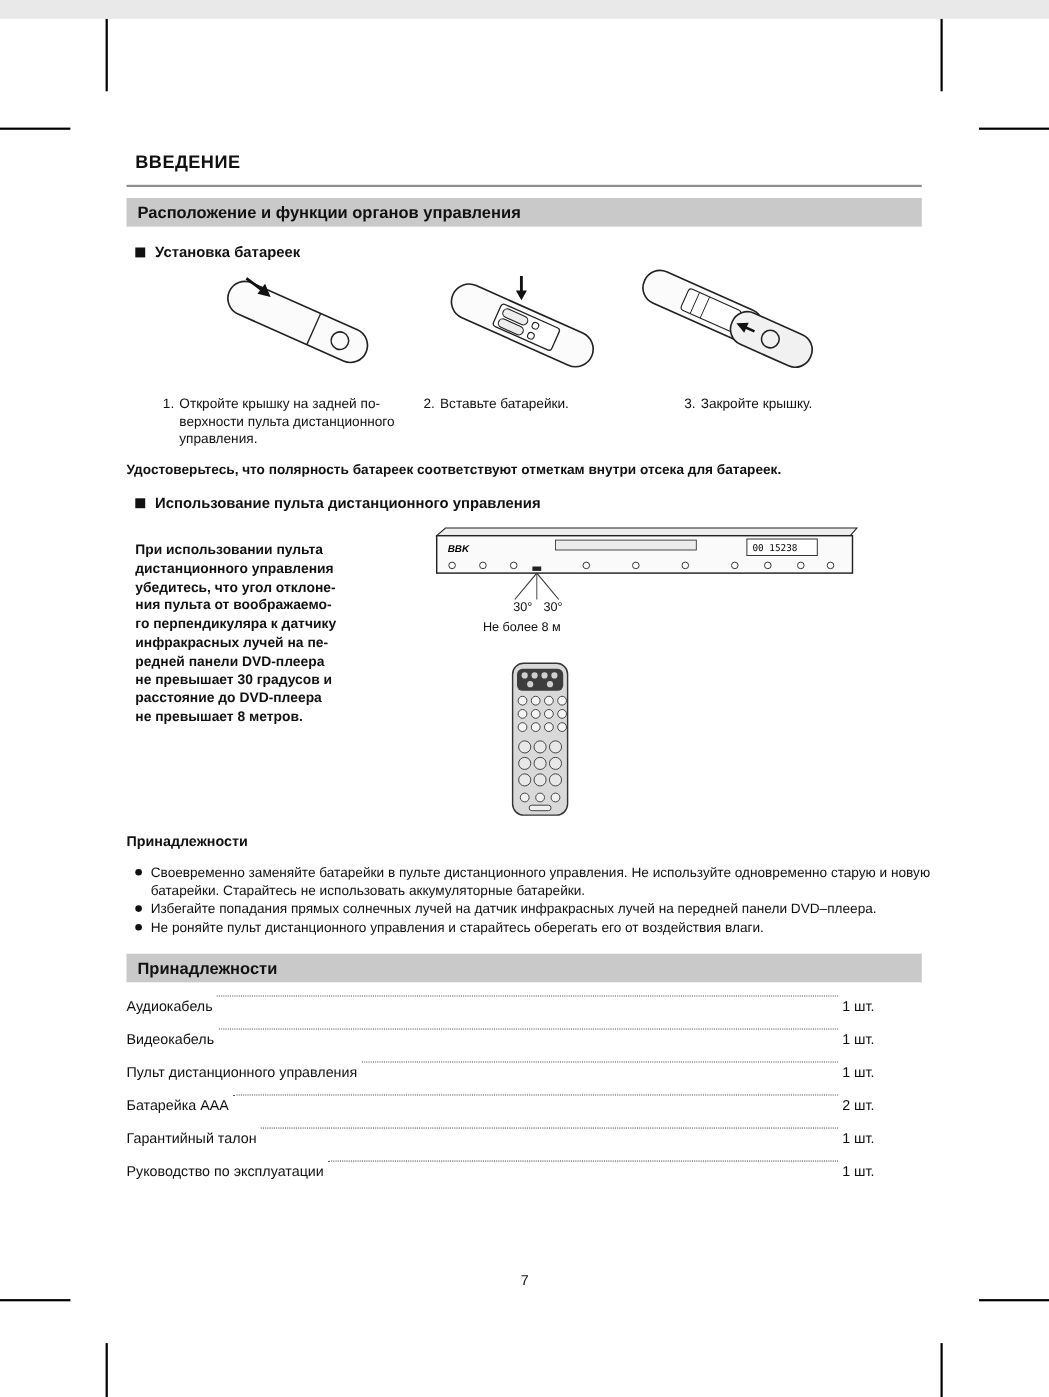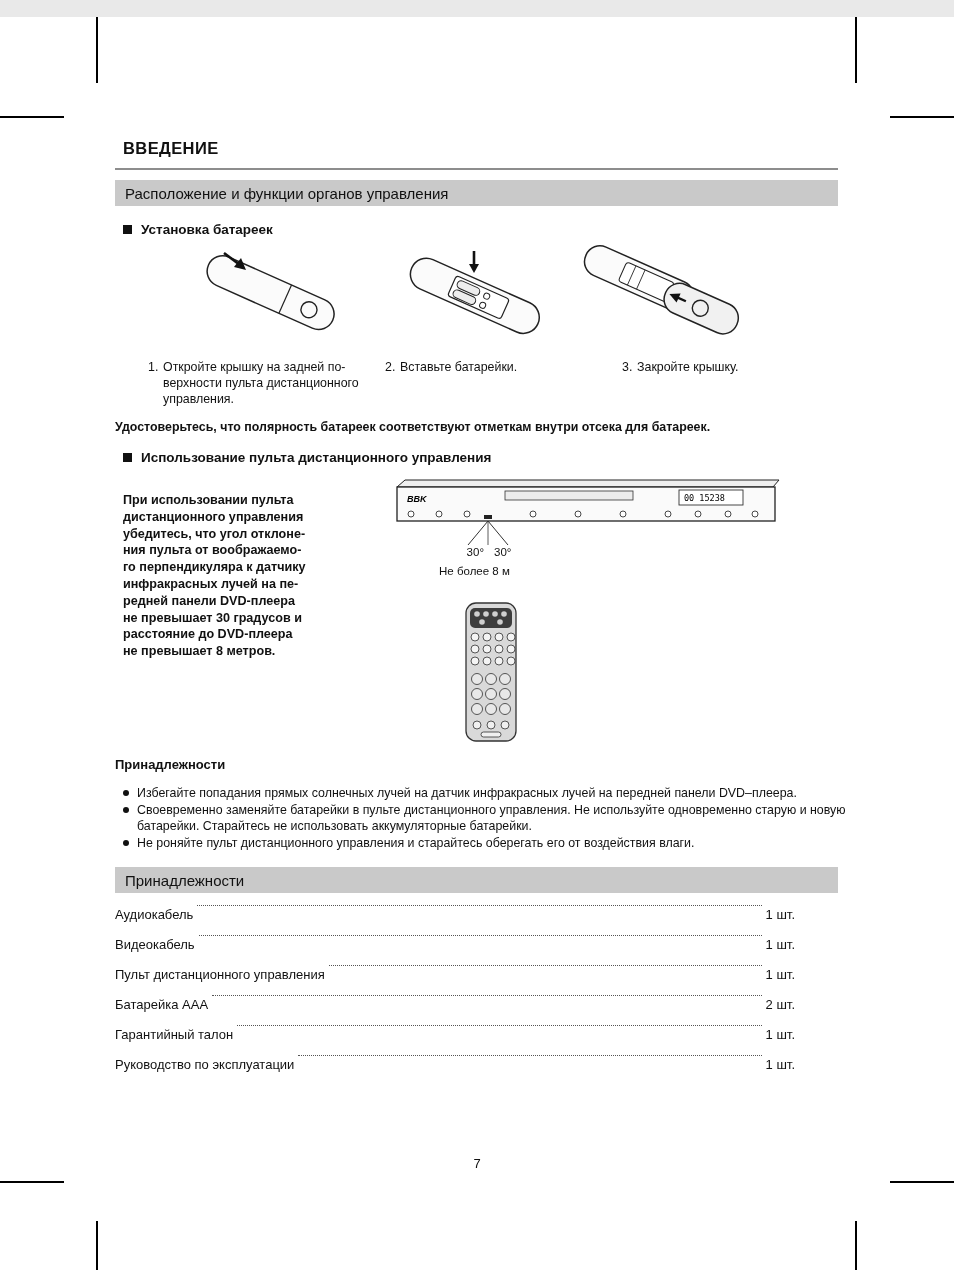--- a/index.html
+++ b/index.html
@@ -8,21 +8,21 @@
     position:relative; width:954px; height:1270px; margin:17px auto;
     background:#fff; overflow:hidden;
     font-family:"Liberation Sans", sans-serif; color:#111;
   }
   .crop { position:absolute; background:#000; }
   .doc-title { position:absolute; left:123px; top:122px; font-size:16.5px; font-weight:bold; letter-spacing:.4px; }
   .rule { position:absolute; left:115px; top:151px; width:723px; height:2px; background:#8d8d8d; }
   .bar {
     position:absolute; left:115px; width:723px; height:26px; background:#c9c9c9;
     display:flex; align-items:center; padding-left:10px;
-    font-weight:normal; font-size:15px;
+    font-weight:bold; font-size:15px;
   }
   .subhead { position:absolute; display:flex; align-items:center; gap:9px; font-weight:bold; font-size:13.5px; }
   .sq { width:9px; height:9px; background:#111; flex:none; }
   .illus { position:absolute; }
   .step { position:absolute; display:flex; font-size:12.4px; line-height:16px; }
   .step .num { width:15px; flex:none; }
   .pre { white-space:pre-line; }
   .bold-note { position:absolute; left:115px; top:403px; width:728px; font-weight:bold; font-size:12.4px; }
   .para { position:absolute; left:123px; top:475px; width:215px; font-weight:bold; font-size:12.6px; line-height:16.8px; white-space:pre-line; }
   .angle-label { position:absolute; font-size:11.5px; }
@@ -203,25 +203,25 @@
         <circle cx="30" cy="124" r="4"></circle>
         <circle cx="44" cy="124" r="4"></circle>
       <rect x="20" y="131" width="20" height="5" rx="2.5"></rect>
     </g>
   </svg>
 
   <div class="caution-title">Принадлежности</div>
   <div class="cautions">
     <div class="caution">
       <span class="dot"></span>
-      <span>Избегайте попадания прямых солнечных лучей на датчик инфракрасных лучей на передней панели DVD–плеера.</span>
+      <span>Своевременно заменяйте батарейки в пульте дистанционного управления. Не используйте одновременно старую и новую батарейки. Старайтесь не использовать аккумуляторные батарейки.</span>
     </div>
     <div class="caution">
       <span class="dot"></span>
-      <span>Своевременно заменяйте батарейки в пульте дистанционного управления. Не используйте одновременно старую и новую батарейки. Старайтесь не использовать аккумуляторные батарейки.</span>
+      <span>Избегайте попадания прямых солнечных лучей на датчик инфракрасных лучей на передней панели DVD–плеера.</span>
     </div>
     <div class="caution">
       <span class="dot"></span>
       <span>Не роняйте пульт дистанционного управления и старайтесь оберегать его от воздействия влаги.</span>
     </div>
   </div>
 
   <div class="bar" style="top:850px">
     <span>Принадлежности</span>
   </div>

